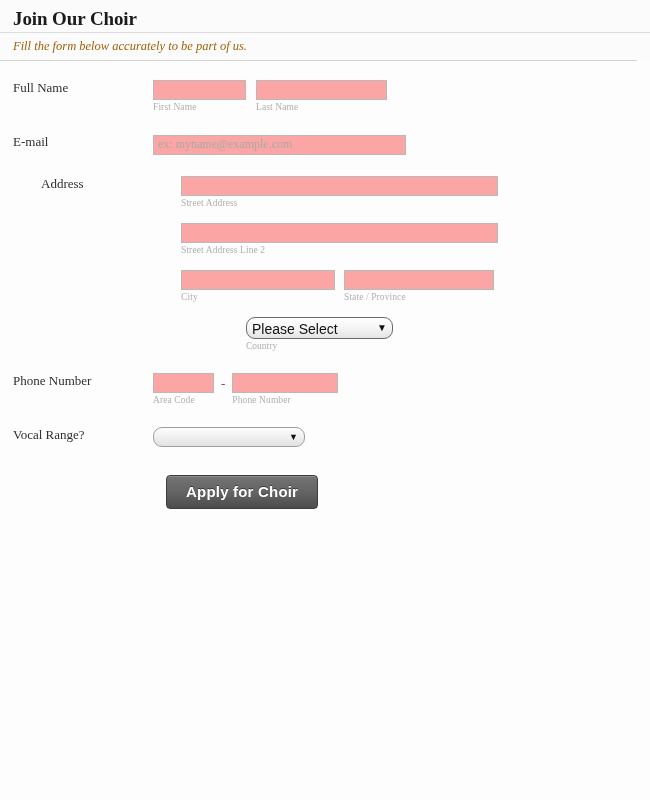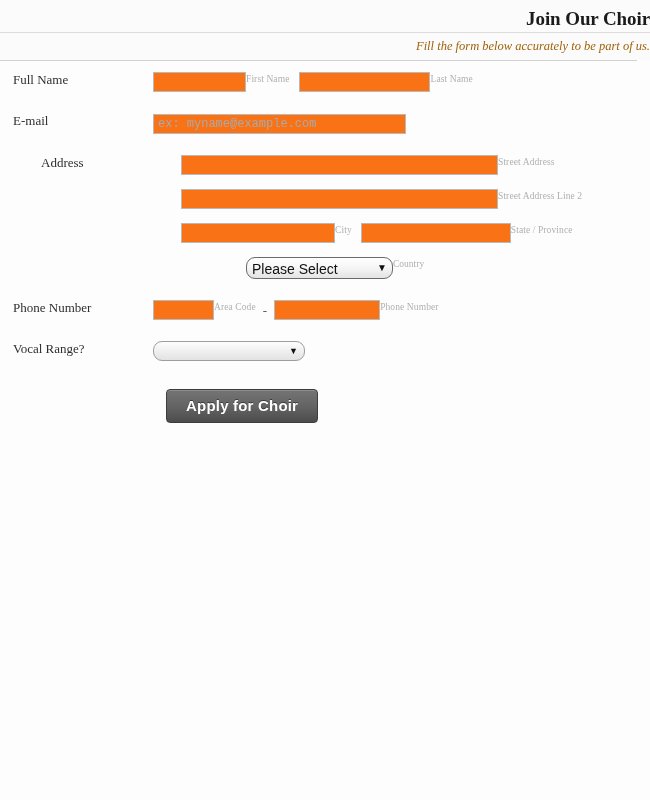--- a/index.html
+++ b/index.html
@@ -19,21 +19,20 @@
     width: 650px;
     height: 800px;
     background: #fdfdfd;
     box-sizing: border-box;
   }
 
   
   .form-header {
     padding: 8px 0 0 13px;
     background: #fbfbfb;
-    text-align: right;
   }
   .form-title {
     font-family: "Liberation Serif", "DejaVu Serif", serif;
     font-size: 19px;
     font-weight: bold;
     color: #1b1b1b;
     line-height: 22px;
     margin: 0;
     padding-bottom: 2px;
     letter-spacing: -0.1px;
@@ -86,29 +85,29 @@
     flex: 1;
   }
 
   .sub-row {
     display: flex;
     align-items: flex-start;
   }
 
   .sub-field {
     display: flex;
-    flex-direction: row;
+    flex-direction: column;
   }
 
   .text-input {
     box-sizing: border-box;
     border: 1px solid #b9b9b9;
-    background: #f97316;
+    background: #fca5a5;
     height: 20px;
-    font-family: Liberation Mono, monospace;
+    font-family: Liberation Serif, serif;
     font-size: 12px;
     color: #3a3a3a;
     padding: 1px 4px;
     outline: none;
     border-radius: 0;
     -webkit-appearance: none;
     appearance: none;
   }
   .text-input::placeholder {
     color: #a9a9a9;
@@ -206,21 +205,21 @@
     border: 1px solid #3d3d3d;
     border-radius: 4px;
     padding: 7px 19px 8px 19px;
     cursor: pointer;
     box-shadow: inset 0 1px 0 rgba(255,255,255,0.18);
     letter-spacing: 0.2px;
     text-align: right;
   }
 
   
-  .gap-fullname  { margin-top: 0px; }
+  .gap-fullname  { margin-top: 8px; }
   .gap-email     { margin-top: 21px; }
   .gap-address   { margin-top: 21px; margin-left: 28px; }
   .gap-phone     { margin-top: 21px; }
   .gap-vocal     { margin-top: 21px; }
   .addr-line     { margin-top: 14px; }
 </style>
 </head>
 <body>
 
 <div class="page">

